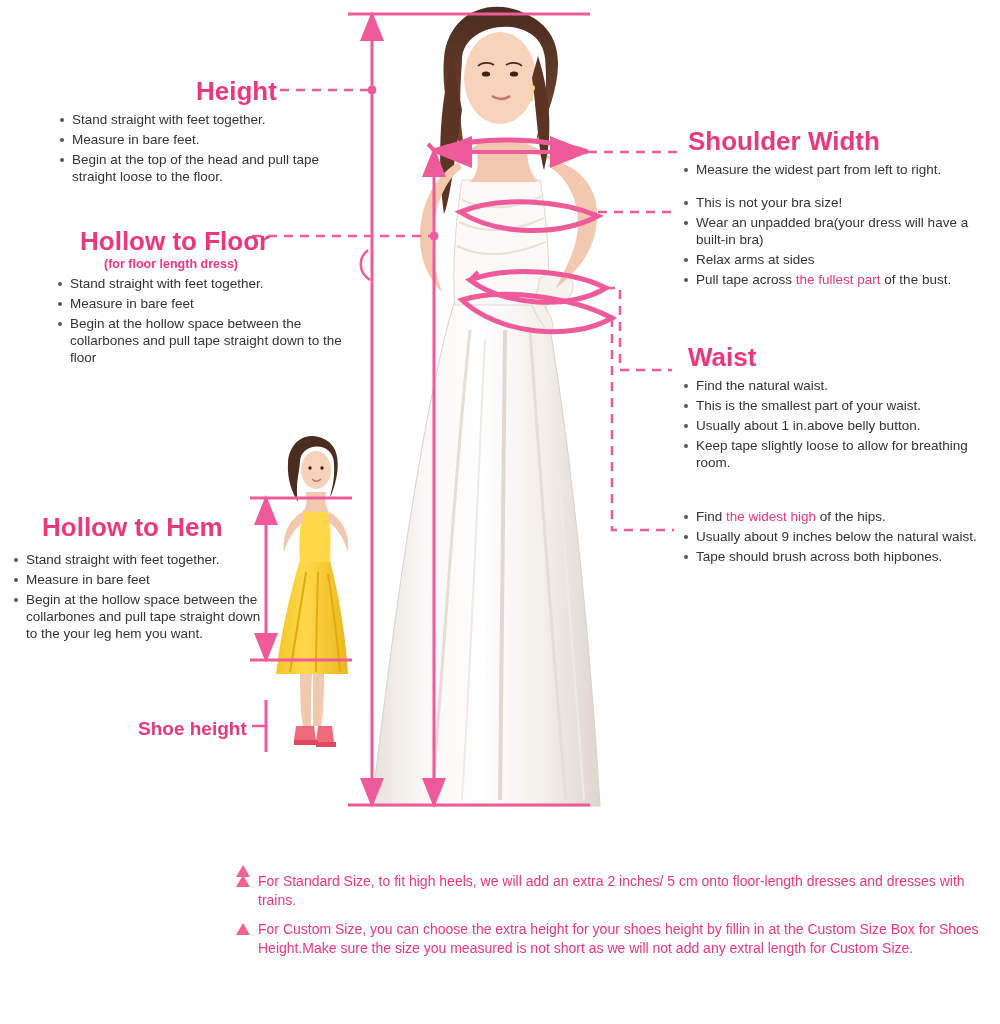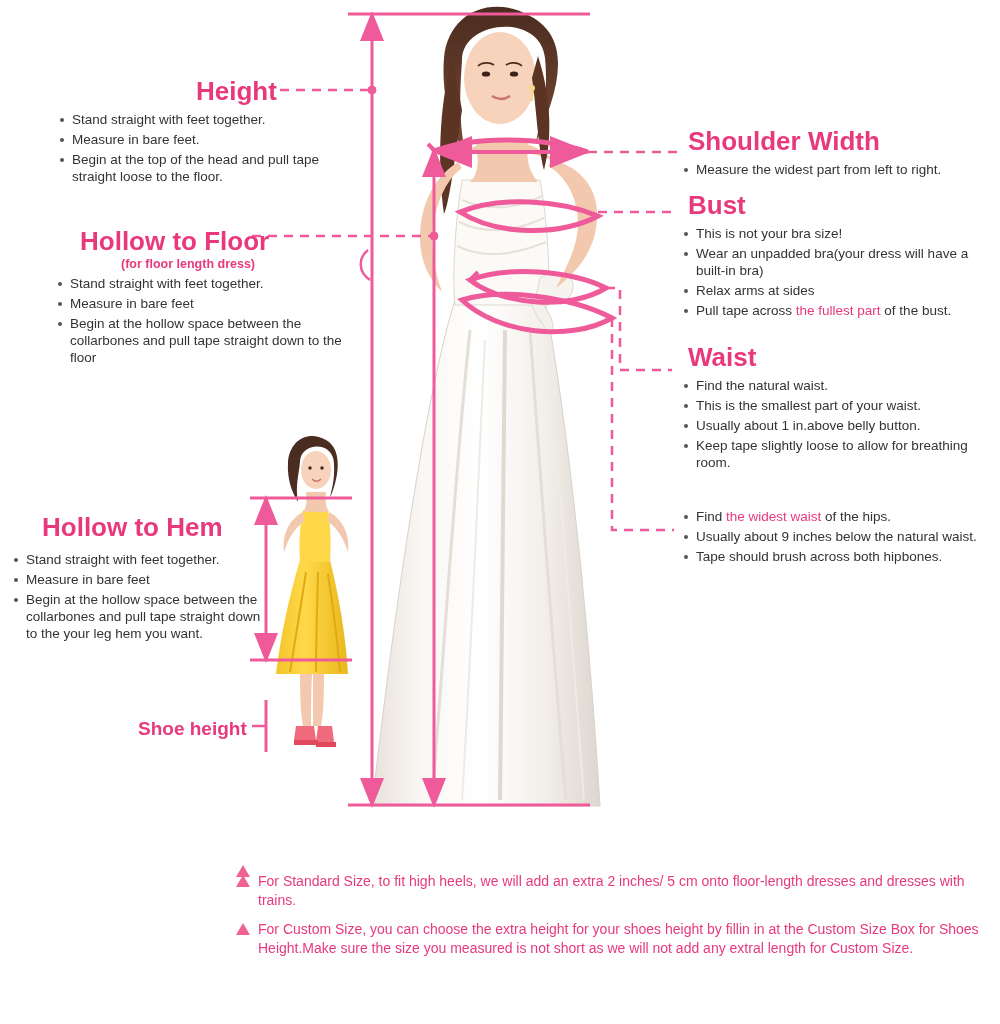--- a/index.html
+++ b/index.html
@@ -250,21 +250,21 @@
     <div class="sec-title" style="margin-left:138px;">Height</div>
     <ul class="bullets">
       <li>Stand straight with feet together.</li>
       <li>Measure in bare feet.</li>
       <li>Begin at the top of the head and pull tape straight loose to the floor.</li>
     </ul>
   </div>
 
   <div class="block" style="left:42px; top:226px; width:312px;">
     <div class="sec-title" style="margin-left:38px;">Hollow to Floor</div>
-    <div class="sec-sub" style="margin-left:79px;">(for floor length dress)</div>
+    <div class="sec-sub" style="margin-left:62px;">(for floor length dress)</div>
     <ul class="bullets" style="margin-left:14px;">
       <li>Stand straight with feet together.</li>
       <li>Measure in bare feet</li>
       <li>Begin at the hollow space between the collarbones and pull tape straight down to the floor</li>
     </ul>
   </div>
 
   <div class="block" style="left:12px; top:512px; width:252px;">
     <div class="sec-title" style="margin-left:30px;">Hollow to Hem</div>
     <ul class="bullets" style="margin-top:8px;">
@@ -277,42 +277,41 @@
   <div class="shoe-label">Shoe height</div>
 
   <div class="block" style="left:688px; top:126px; width:306px;">
     <div class="sec-title">Shoulder Width</div>
     <ul class="bullets" style="margin-left:-6px;">
       <li>Measure the widest part from left to right.</li>
     </ul>
   </div>
 
   <div class="block" style="left:688px; top:190px; width:310px;">
-    <div class="sec-title">Bust</div>
     <ul class="bullets" style="margin-left:-6px;">
       <li>This is not your bra size!</li>
       <li>Wear an unpadded bra(your dress will have a built-in bra)</li>
       <li>Relax arms at sides</li>
       <li>Pull tape across <span class="pink">the fullest part</span> of the bust.</li>
     </ul>
   </div>
 
   <div class="block" style="left:688px; top:342px; width:300px;">
     <div class="sec-title">Waist</div>
     <ul class="bullets" style="margin-left:-6px;">
       <li>Find the natural waist.</li>
       <li>This is the smallest part of your waist.</li>
       <li>Usually about 1 in.above belly button.</li>
       <li>Keep tape slightly loose to allow for breathing room.</li>
     </ul>
   </div>
 
   <div class="block" style="left:688px; top:504px; width:300px;">
     <ul class="bullets" style="margin-left:-6px;">
-      <li>Find <span class="pink">the widest waist</span> of the hips.</li>
+      <li>Find <span class="pink">the widest high</span> of the hips.</li>
       <li>Usually about 9 inches below the natural waist.</li>
       <li>Tape should brush across both hipbones.</li>
     </ul>
   </div>
 
   <div class="notes">
     <div class="note-row">
       <span class="tri"></span>
     </div>
     <div class="note-row">

